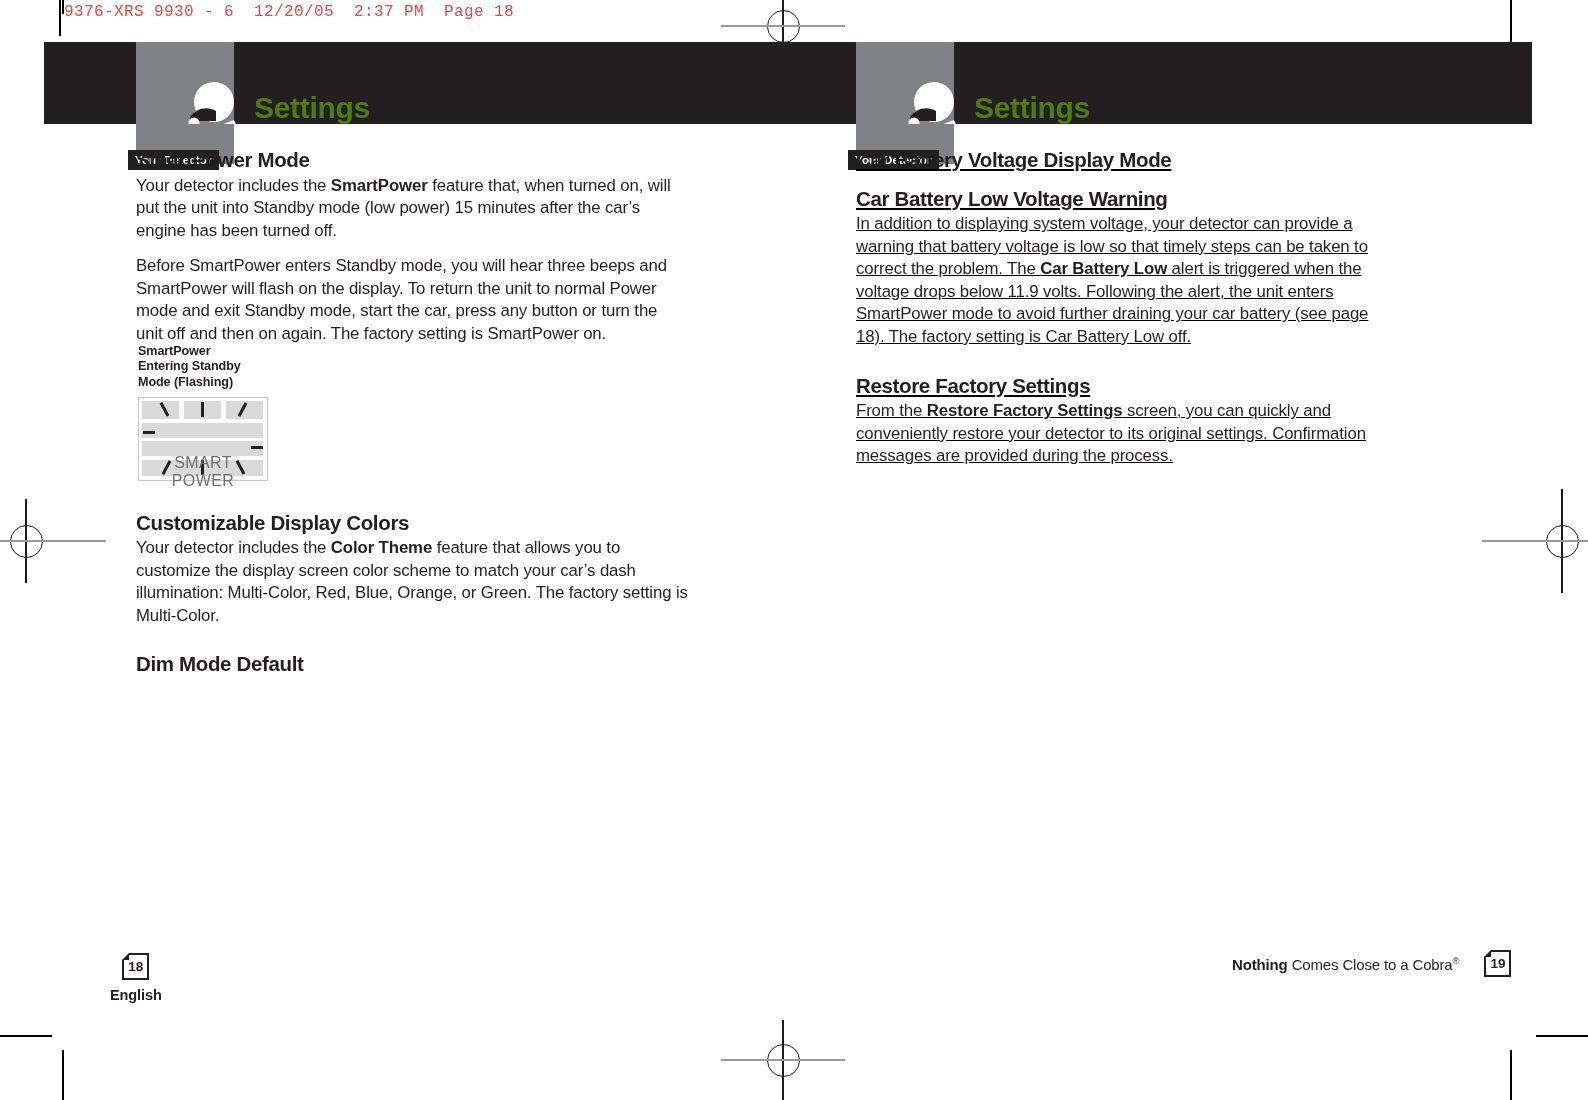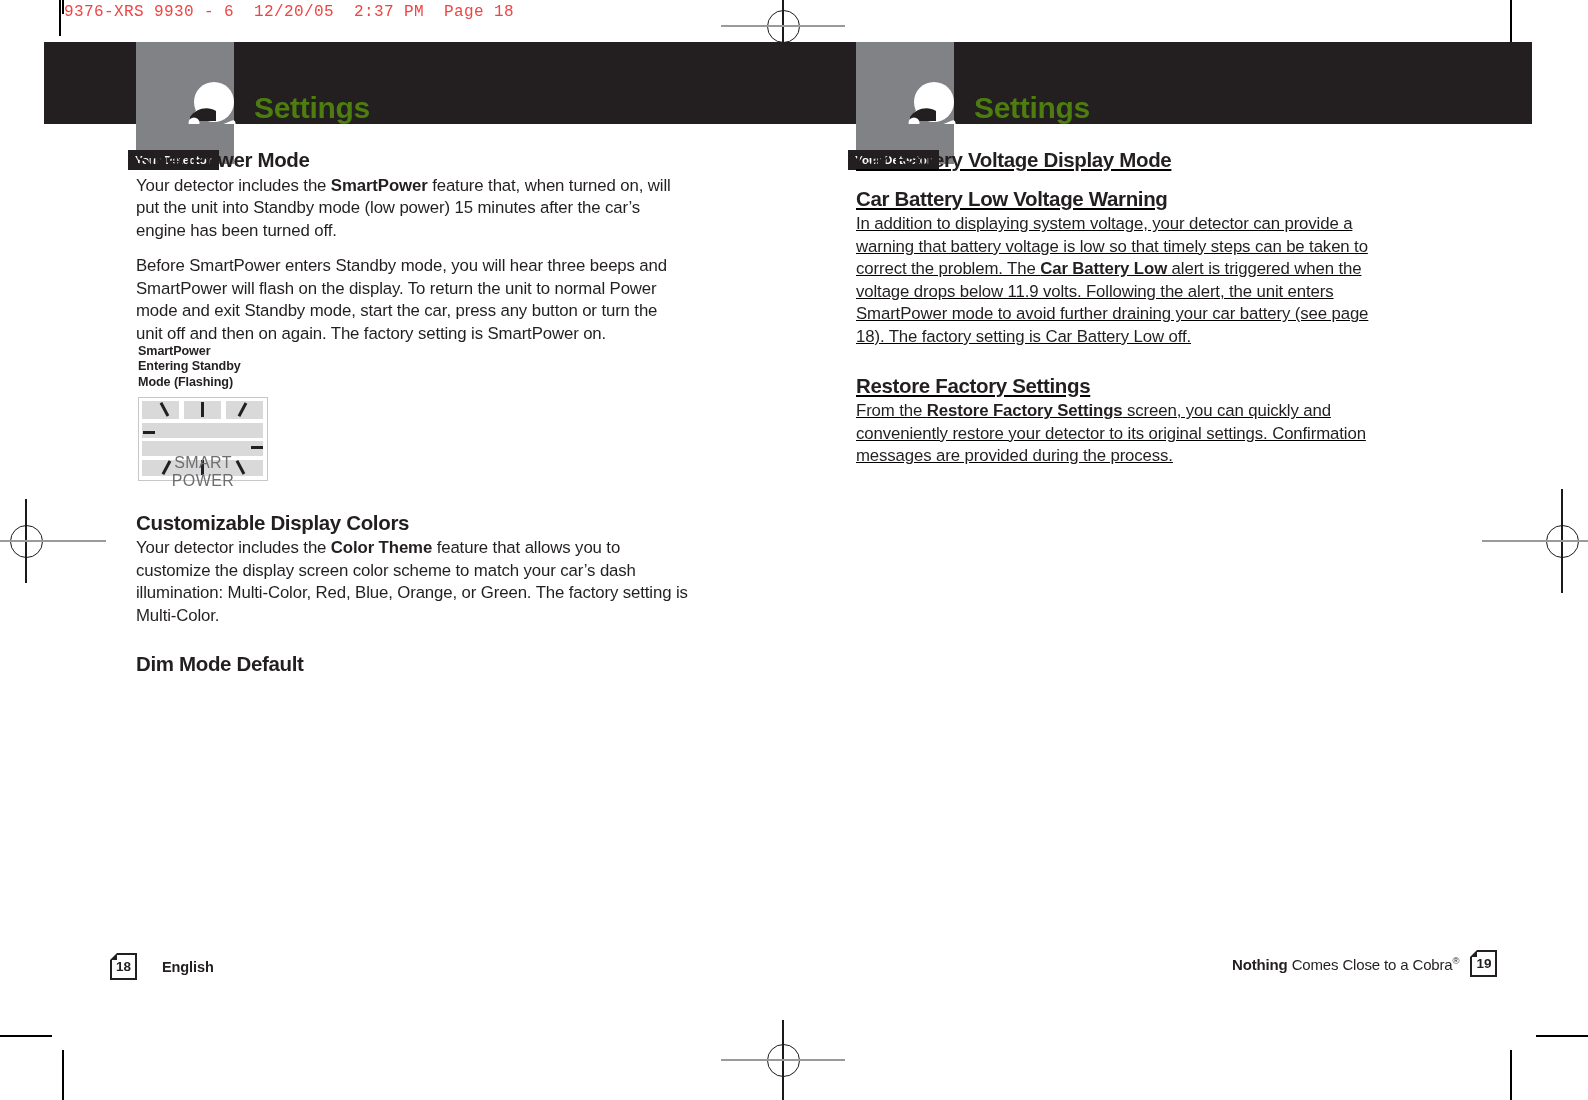--- a/index.html
+++ b/index.html
@@ -100,22 +100,22 @@
   .lcd .words{
     position:absolute;left:0;top:22px;width:128px;
     text-align:center;color:#6d6e71;
     font-size:16px;font-weight:normal;line-height:17.5px;
     letter-spacing:0.4px;
     margin-top:34px;
   }
   .lcd .tick{position:absolute;background:#231f20;}
 
   
-  .footer-l{position:absolute;left:110px;top:953px;display:flex;align-items:center;gap:25px;}
-  .footer-r{position:absolute;left:1232px;top:950px;display:flex;align-items:center;gap:11px;}
+  .footer-l{position:absolute;left:110px;top:953px;display:flex;align-items:center;gap:7px;flex-direction:column;}
+  .footer-r{position:absolute;left:1232px;top:950px;display:flex;align-items:center;gap:25px;}
   .pagebox{
     position:relative;width:23px;height:23px;
     border:2px solid #231f20;background:#fff;
     font-size:13.5px;font-weight:bold;color:#231f20;
     display:flex;align-items:center;justify-content:center;
     line-height:1;
   }
   .pagebox::before{
     content:"";position:absolute;left:-2px;top:-2px;
     border-top:7px solid #fff;border-right:7px solid #231f20;

